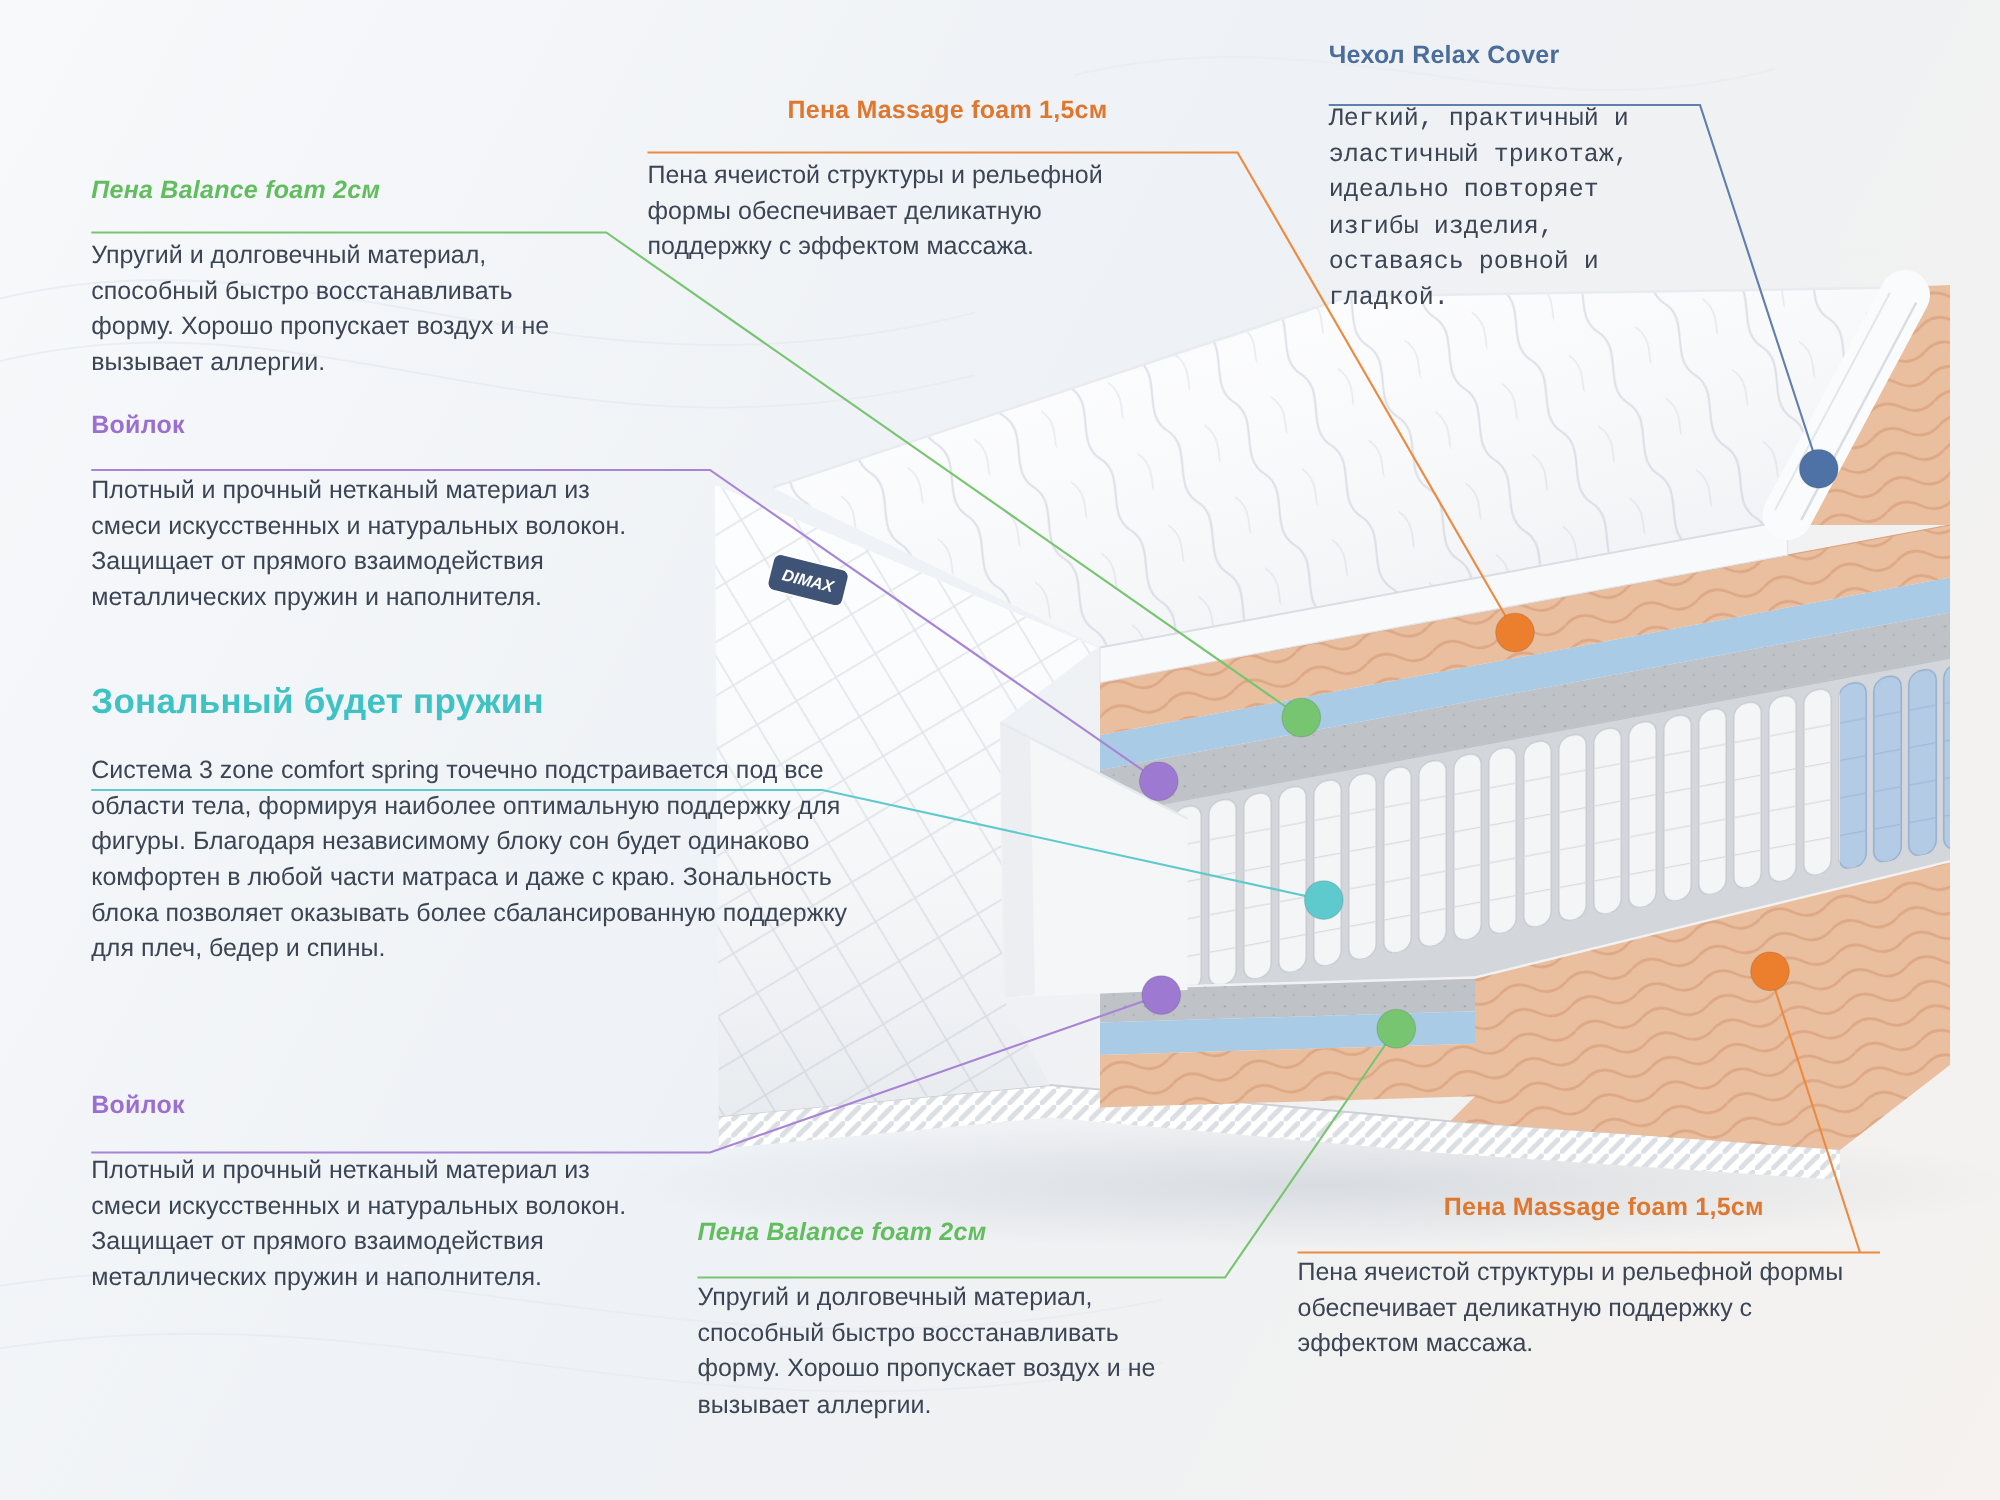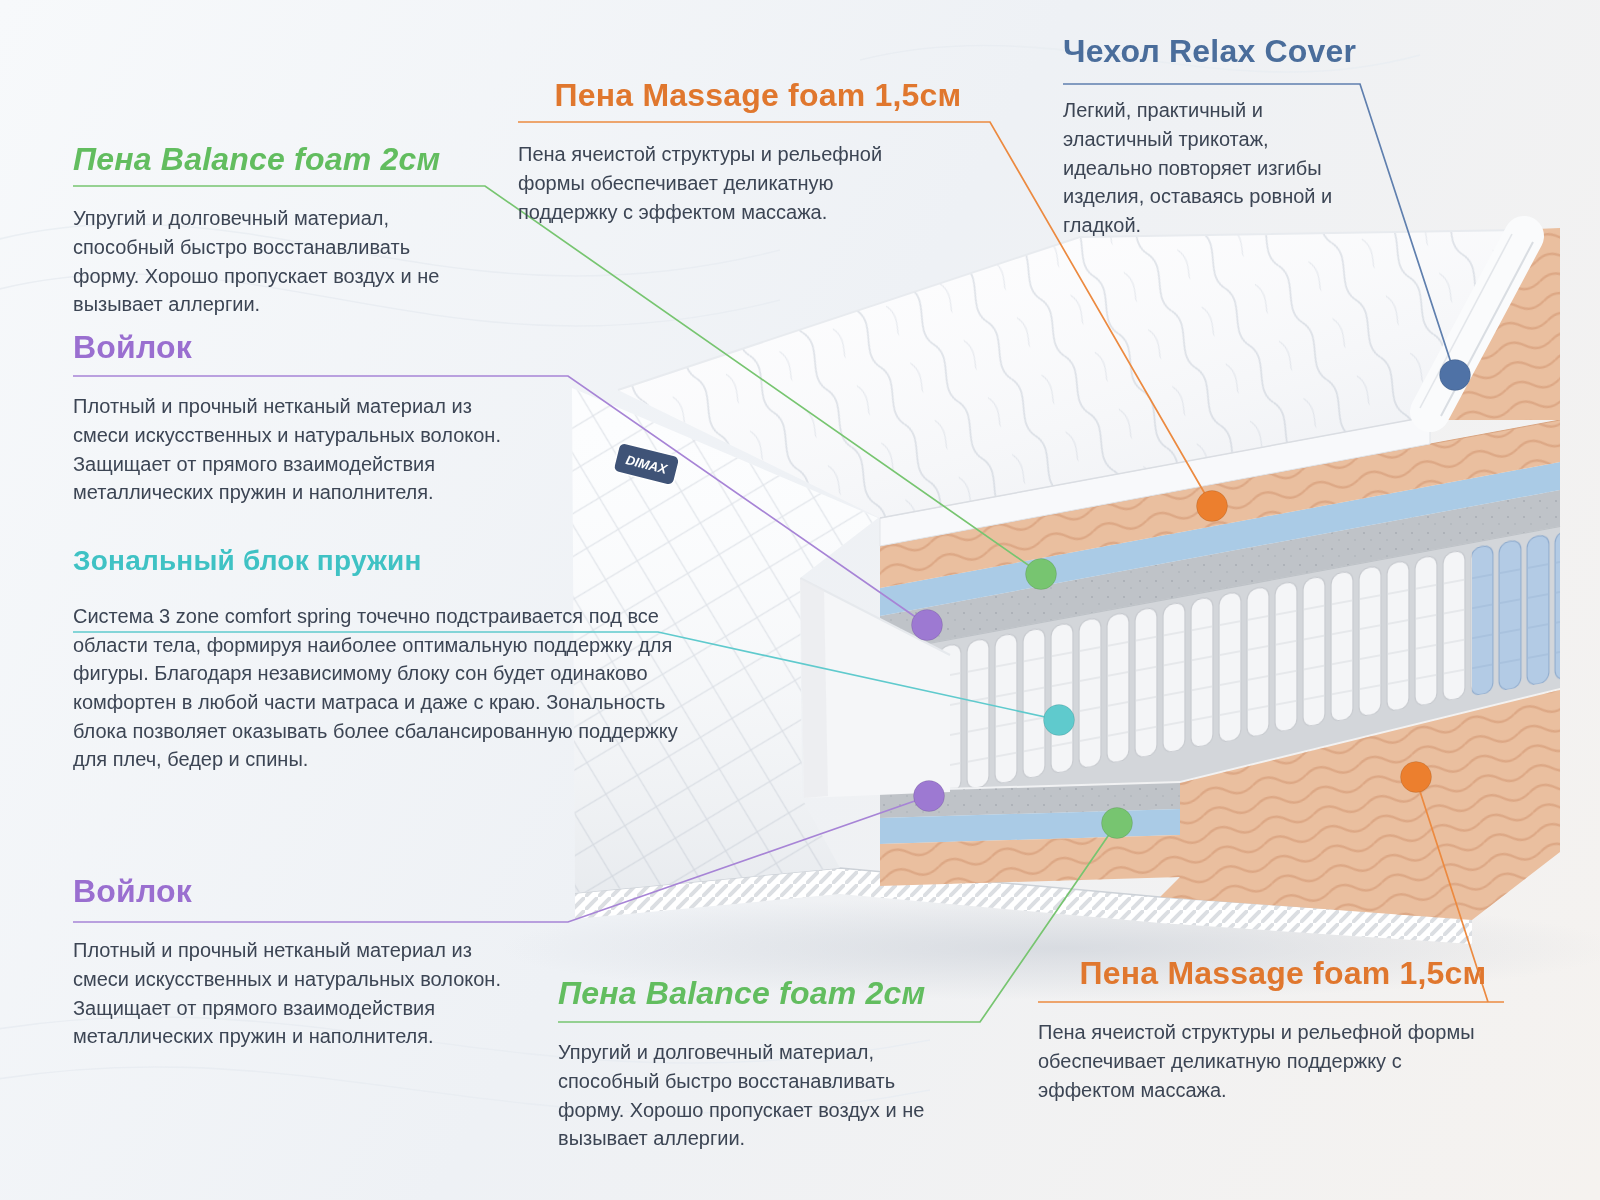--- a/index.html
+++ b/index.html
@@ -3,21 +3,21 @@
 <meta charset="utf-8">
 <style>
   html,body{margin:0;padding:0;}
   .stage{
     position:relative;width:1600px;height:1200px;overflow:hidden;
     background:linear-gradient(118deg,#f7f9fb 0%,#eef1f5 48%,#f5f2ef 100%);
     font-family:"Liberation Sans",sans-serif;
   }
   .art{position:absolute;left:0;top:0;width:1600px;height:1200px;}
   .callout{position:absolute;}
-  .callout h2{margin:0;font-size:32px;line-height:1.2;font-weight:700;letter-spacing:.2px;}
+  .callout h2{margin:0;font-size:20px;line-height:1.2;font-weight:700;letter-spacing:.2px;}
   .callout .t2{font-size:28px;line-height:1.4;font-weight:700;letter-spacing:.2px;}
   .callout p{margin:26px 0 0 0;font-size:20px;line-height:1.43;color:#3c4554;}
   .c-orange{color:#e0772e;text-align:center;}
   .c-blue{color:#4a6d9b;}
   .c-green{color:#62bd5f;font-style:italic;}
   .c-purple{color:#9a6fd0;}
   .c-teal{color:#3fc2c4;}
   .big{font-size:30px;}
 </style>
 </head>
@@ -181,35 +181,35 @@
     </g>
   </svg>
 
   <div class="callout" style="left:518px;top:76px;width:480px;">
     <h2 class="c-orange">Пена Massage foam 1,5см</h2>
     <p style="width:400px;">Пена ячеистой структуры и рельефной формы обеспечивает деликатную поддержку с эффектом массажа.</p>
   </div>
 
   <div class="callout" style="left:1063px;top:32px;width:340px;">
     <h2 class="c-blue big">Чехол Relax Cover</h2>
-    <p style="width:300px;">Легкий, практичный и эластичный трикотаж, идеально повторяет изгибы изделия, оставаясь ровной и гладкой.</p>
+    <p style="width:300px;font-family:Liberation Mono, monospace;">Легкий, практичный и эластичный трикотаж, идеально повторяет изгибы изделия, оставаясь ровной и гладкой.</p>
   </div>
 
   <div class="callout" style="left:73px;top:140px;width:440px;">
     <h2 class="c-green">Пена Balance foam 2см</h2>
     <p style="width:405px;">Упругий и долговечный материал, способный быстро восстанавливать форму. Хорошо пропускает воздух и не вызывает аллергии.</p>
   </div>
 
   <div class="callout" style="left:73px;top:328px;width:480px;">
     <h2 class="c-purple">Войлок</h2>
     <p style="width:455px;">Плотный и прочный нетканый материал из смеси искусственных и натуральных волокон. Защищает от прямого взаимодействия металлических пружин и наполнителя.</p>
   </div>
 
   <div class="callout" style="left:73px;top:541px;width:660px;">
-    <div class="t2 c-teal">Зональный блок пружин</div>
+    <div class="t2 c-teal">Зональный будет пружин</div>
     <p style="width:640px;margin-top:22px;">Система 3 zone comfort spring точечно подстраивается под все области тела, формируя наиболее оптимальную поддержку для фигуры. Благодаря независимому блоку сон будет одинаково комфортен в любой части матраса и даже с краю. Зональность блока позволяет оказывать более сбалансированную поддержку для плеч, бедер и спины.</p>
   </div>
 
   <div class="callout" style="left:73px;top:872px;width:480px;">
     <h2 class="c-purple">Войлок</h2>
     <p style="width:455px;">Плотный и прочный нетканый материал из смеси искусственных и натуральных волокон. Защищает от прямого взаимодействия металлических пружин и наполнителя.</p>
   </div>
 
   <div class="callout" style="left:558px;top:974px;width:440px;">
     <h2 class="c-green">Пена Balance foam 2см</h2>

